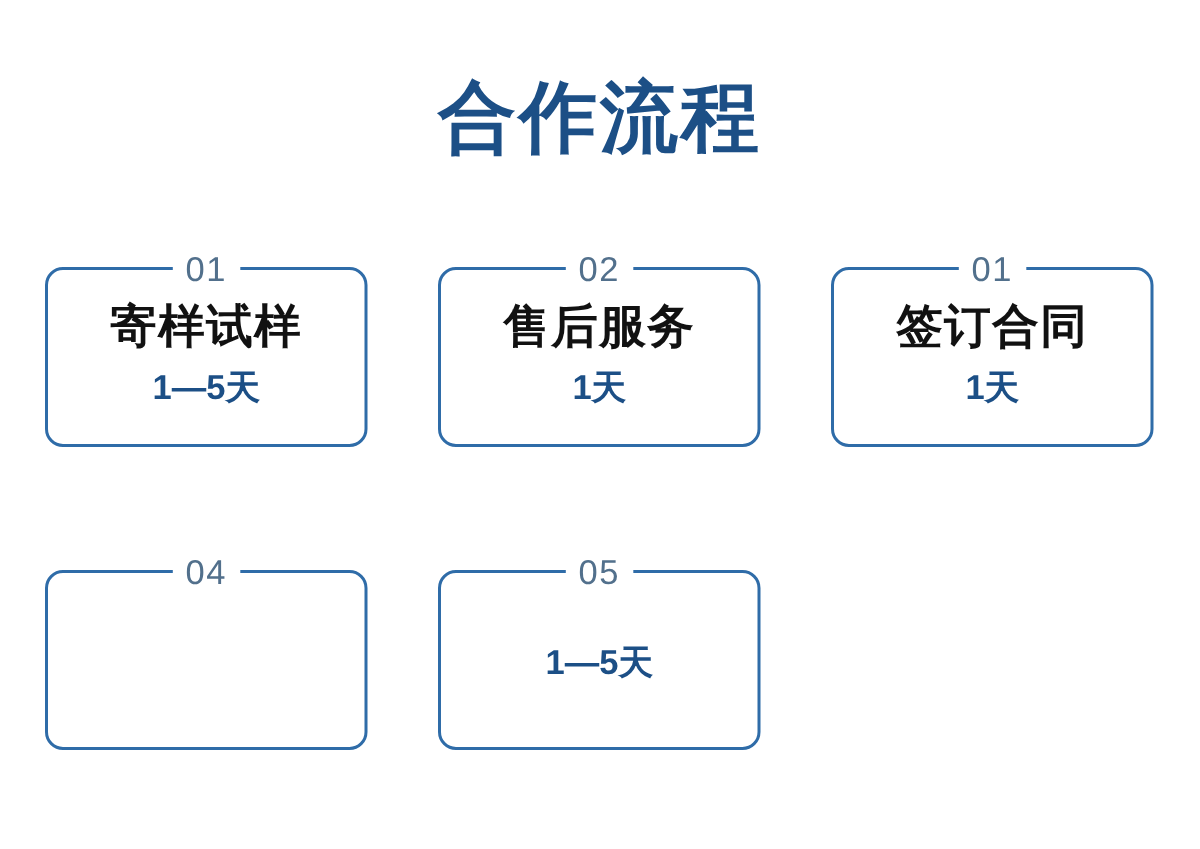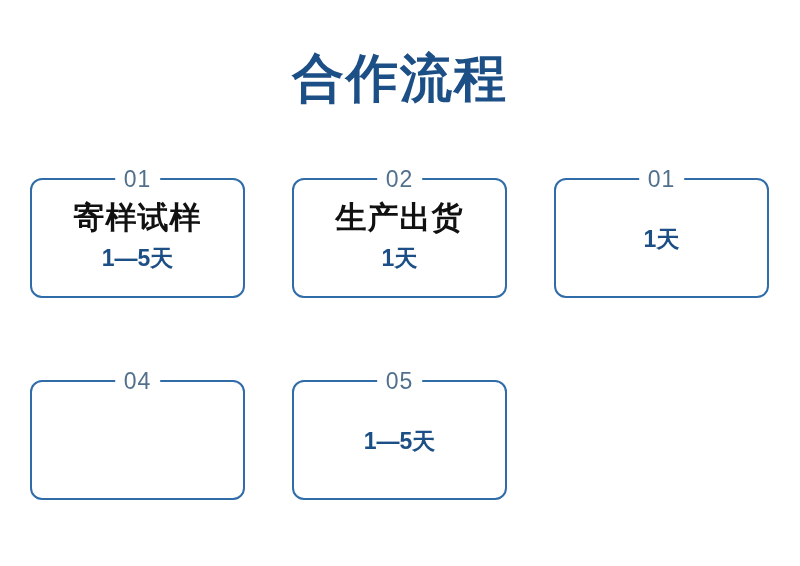--- a/index.html
+++ b/index.html
@@ -96,26 +96,27 @@
   <div class="grid">
 
     <div class="card">
       <span class="num">01</span>
       <span class="label">寄样试样</span>
       <span class="dur">1—5天</span>
     </div>
 
     <div class="card">
       <span class="num">02</span>
-      <span class="label">生产出货</span>
+      <span class="label">售后服务</span>
       <span class="dur">1天</span>
     </div>
 
     <div class="card">
       <span class="num">01</span>
+      <span class="label">签订合同</span>
       <span class="dur">1天</span>
     </div>
 
     <div class="card">
       <span class="num">04</span>
     </div>
 
     <div class="card">
       <span class="num">05</span>
       <span class="dur">1—5天</span>

